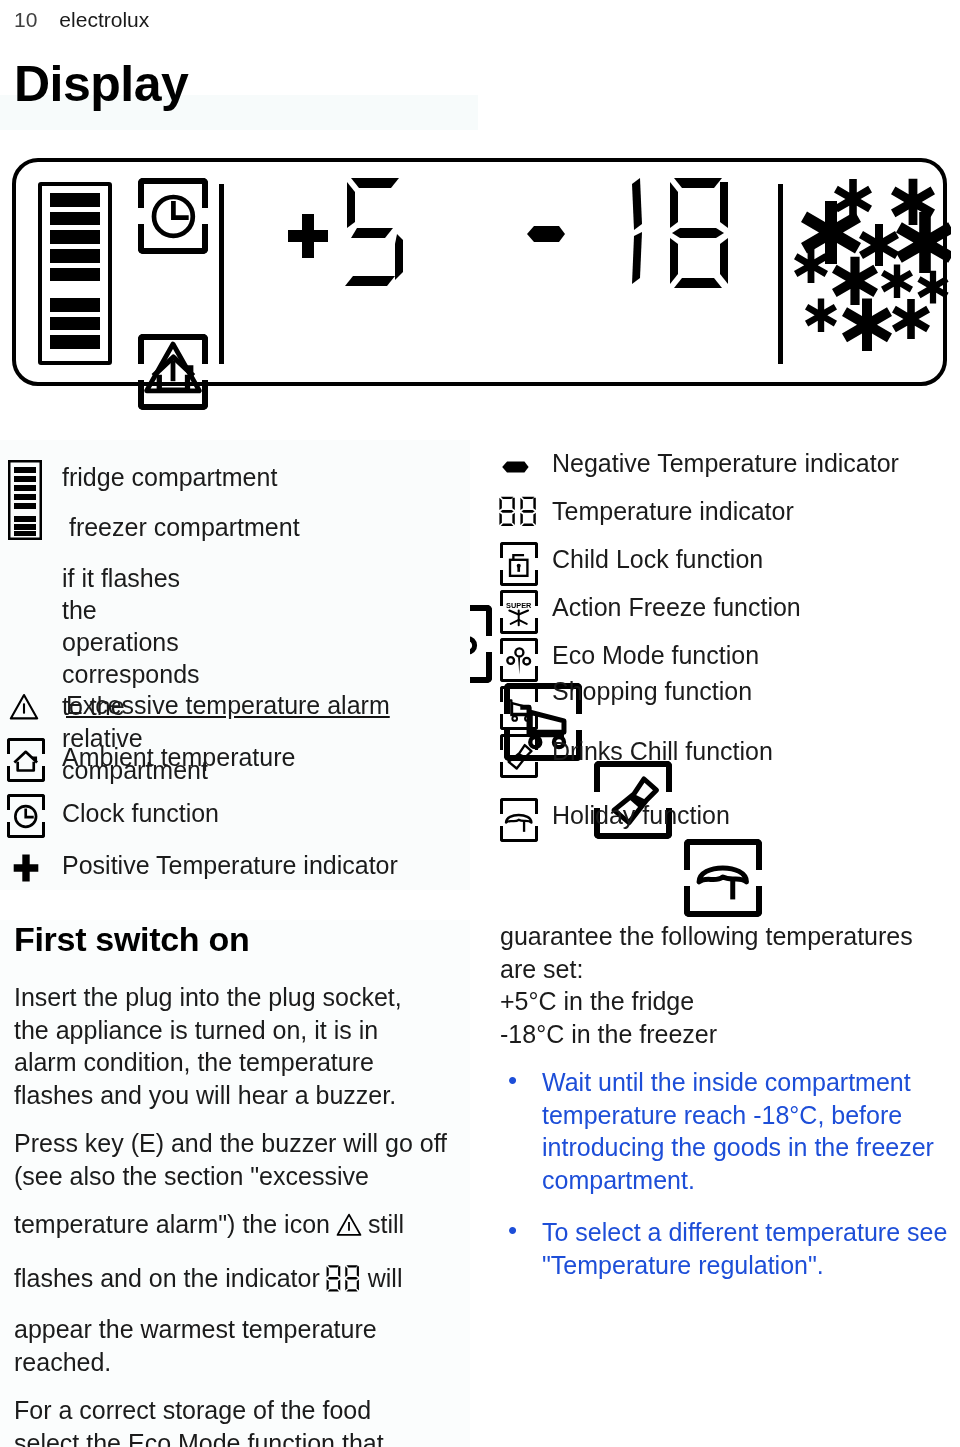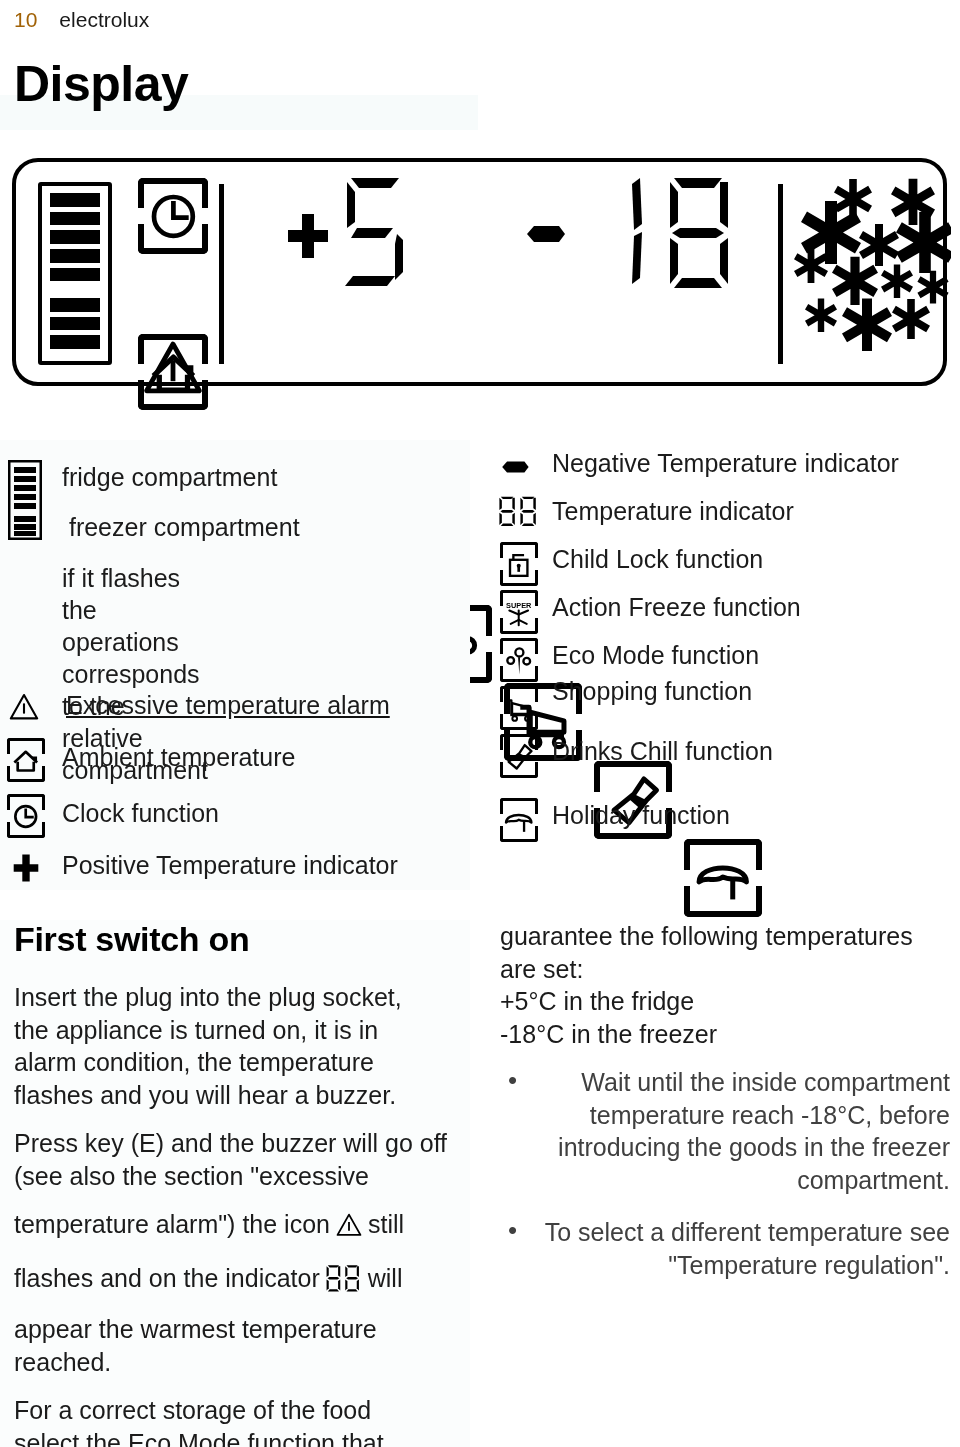--- a/index.html
+++ b/index.html
@@ -16,21 +16,21 @@
 
   
   .page-header {
     position: absolute;
     left: 14px;
     top: 8px;
     display: flex;
     align-items: baseline;
     gap: 22px;
   }
-  .page-num { font-size: 21px; color: #a16207; }
+  .page-num { font-size: 21px; color: #404040; }
   .brand    { font-size: 21px; color: #1a1a1a; }
 
   .section-title {
     position: absolute;
     left: 14px;
     top: 55px;
     font-size: 50px;
     font-weight: bold;
     letter-spacing: -0.5px;
     color: #000;
@@ -174,23 +174,22 @@
     display: inline-block;
     vertical-align: -5px;
     margin: 0 5px;
   }
   ul.bul { list-style: none; margin-top: 16px; }
   ul.bul li {
     position: relative;
     padding-left: 42px;
     font-size: 25px;
     line-height: 1.30;
-    color: #404040;
+    color: #1d4ed8;
     margin-bottom: 20px;
-    text-align: right;
   }
   ul.bul li::before {
     content: "\2022";
     position: absolute;
     left: 8px; top: -2px;
     font-size: 26px;
   }
 </style>
 </head>
 <body>

